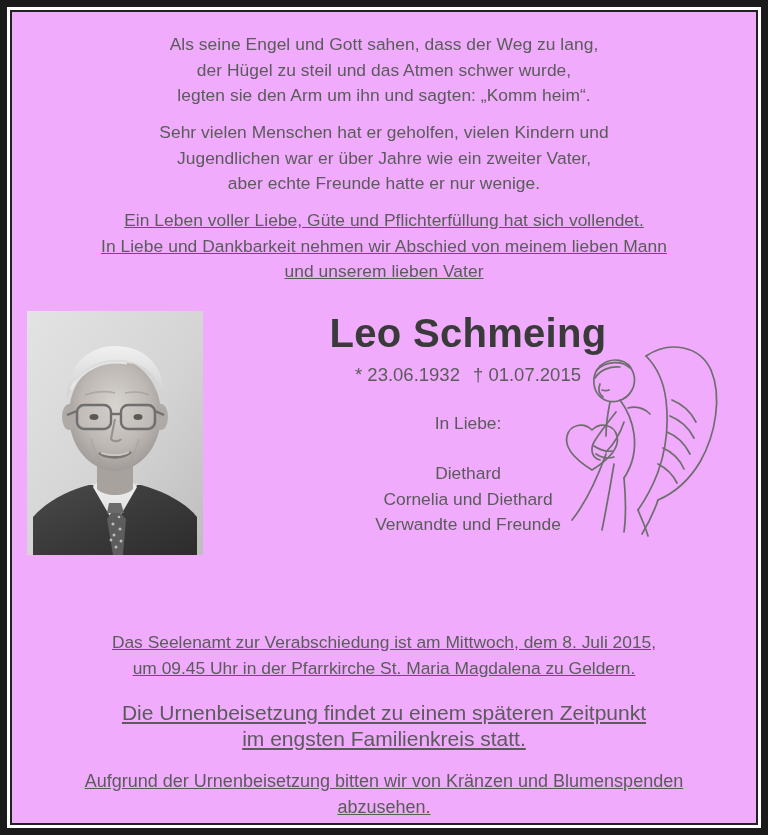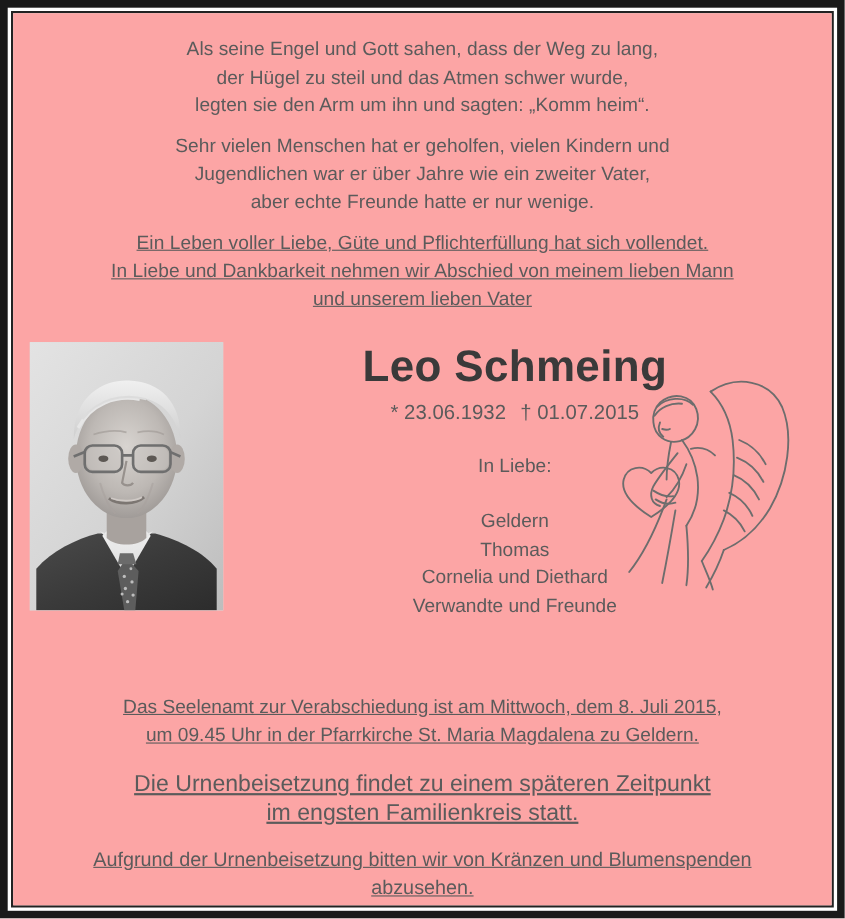--- a/index.html
+++ b/index.html
@@ -39,21 +39,21 @@
     border: 2px solid #222222;
     background: #ffffff;
   }
 
   
   #notice-content {
     position: relative;
     width: 100%;
     height: 100%;
     box-sizing: border-box;
-    background: #fca5a5;
+    background: #f0abfc;
   }
 
   .verse-block {
     text-align: center;
     color: #5b5b5b;
     font-size: 17.4px;
     line-height: 25.5px;
     letter-spacing: 0.05px;
   }
   .verse-line { display: block; white-space: nowrap; }
@@ -330,22 +330,21 @@
         </div>
 
         <div id="identity-block">
           <div id="deceased-name">Leo Schmeing</div>
           <div id="life-dates"><span>*</span> <span>23.06.1932</span><span class="date-gap"></span><span>†</span> <span>01.07.2015</span></div>
         </div>
 
         <div id="mourners-block">
           <div id="mourners-intro">In Liebe:</div>
           <div id="mourners-list">
-            <span class="mourner-line">Geldern</span>
-            <span class="mourner-line">Thomas</span>
+            <span class="mourner-line">Diethard</span>
             <span class="mourner-line">Cornelia und Diethard</span>
             <span class="mourner-line">Verwandte und Freunde</span>
           </div>
         </div>
 
 
         <div id="service-details">
           <span class="detail-line">Das Seelenamt zur Verabschiedung ist am Mittwoch, dem 8. Juli 2015,</span>
           <span class="detail-line">um 09.45 Uhr in der Pfarrkirche St. Maria Magdalena zu Geldern.</span>
         </div>

